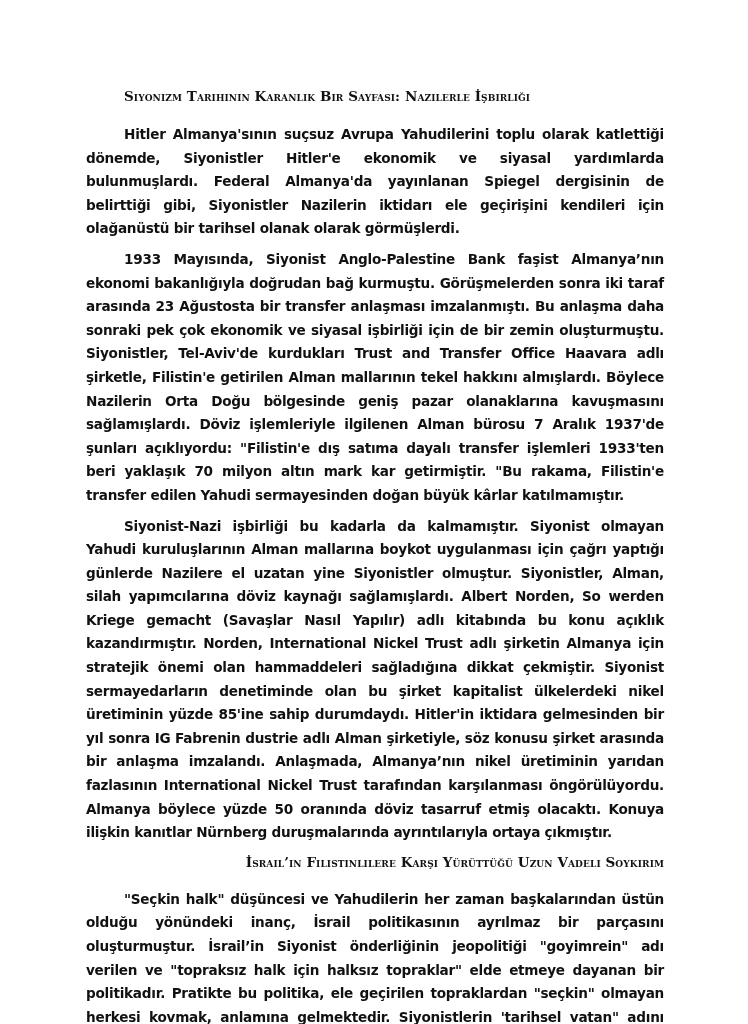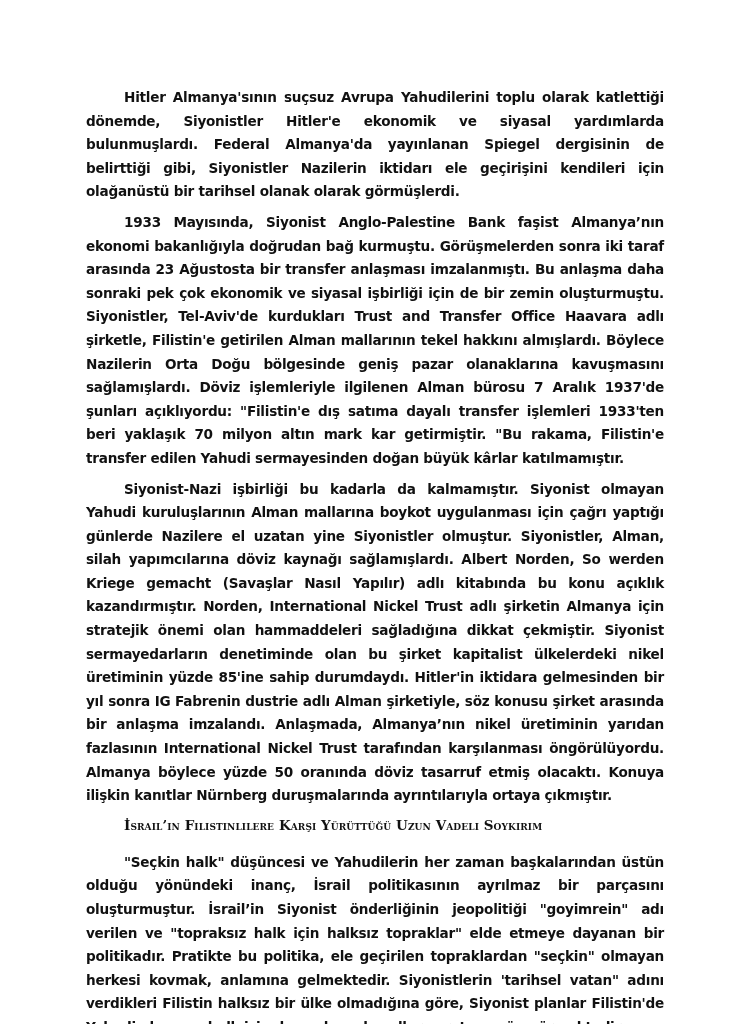--- a/index.html
+++ b/index.html
@@ -9,26 +9,27 @@
     font-family: "DejaVu Sans", sans-serif;
     font-size: 13.6px; line-height: 23.6px; color: #111;
     letter-spacing: -0.25px;
   }
   .heading {
     font-family: "DejaVu Serif", serif;
     font-weight: bold; font-variant: small-caps;
     font-size: 13.5px; line-height: 20px; margin: 0 0 17px 38px;
     letter-spacing: 0.1px;
   }
-  .heading.second { margin-top: 4px; margin-bottom: 16px; }
+  .heading.second { margin-top: 4px; margin-bottom: 16px; text-align: right; }
   p { margin: 0 0 7px 0; text-align: justify; text-indent: 38px; font-weight: bold; }
 </style>
 </head>
 <body>
 
 <div class="page">
+  <div class="heading">Siyonizm Tarihinin Karanlık Bir Sayfası: Nazilerle İşbirliği</div>
   <p>Hitler Almanya'sının suçsuz Avrupa Yahudilerini toplu olarak katlettiği dönemde, Siyonistler Hitler'e ekonomik ve siyasal yardımlarda bulunmuşlardı. Federal Almanya'da yayınlanan Spiegel dergisinin de belirttiği gibi, Siyonistler Nazilerin iktidarı ele geçirişini kendileri için olağanüstü bir tarihsel olanak olarak görmüşlerdi.</p>
   <p>1933 Mayısında, Siyonist Anglo-Palestine Bank faşist Almanya’nın ekonomi bakanlığıyla doğrudan bağ kurmuştu. Görüşmelerden sonra iki taraf arasında 23 Ağustosta bir transfer anlaşması imzalanmıştı. Bu anlaşma daha sonraki pek çok ekonomik ve siyasal işbirliği için de bir zemin oluşturmuştu. Siyonistler, Tel-Aviv'de kurdukları Trust and Transfer Office Haavara adlı şirketle, Filistin'e getirilen Alman mallarının tekel hakkını almışlardı. Böylece Nazilerin Orta Doğu bölgesinde geniş pazar olanaklarına kavuşmasını sağlamışlardı. Döviz işlemleriyle ilgilenen Alman bürosu 7 Aralık 1937'de şunları açıklıyordu: "Filistin'e dış satıma dayalı transfer işlemleri 1933'ten beri yaklaşık 70 milyon altın mark kar getirmiştir. "Bu rakama, Filistin'e transfer edilen Yahudi sermayesinden doğan büyük kârlar katılmamıştır.</p>
   <p>Siyonist-Nazi işbirliği bu kadarla da kalmamıştır. Siyonist olmayan Yahudi kuruluşlarının Alman mallarına boykot uygulanması için çağrı yaptığı günlerde Nazilere el uzatan yine Siyonistler olmuştur. Siyonistler, Alman, silah yapımcılarına döviz kaynağı sağlamışlardı. Albert Norden, So werden Kriege gemacht (Savaşlar Nasıl Yapılır) adlı kitabında bu konu açıklık kazandırmıştır. Norden, International Nickel Trust adlı şirketin Almanya için stratejik önemi olan hammaddeleri sağladığına dikkat çekmiştir. Siyonist sermayedarların denetiminde olan bu şirket kapitalist ülkelerdeki nikel üretiminin yüzde 85'ine sahip durumdaydı. Hitler'in iktidara gelmesinden bir yıl sonra IG Fabrenin dustrie adlı Alman şirketiyle, söz konusu şirket arasında bir anlaşma imzalandı. Anlaşmada, Almanya’nın nikel üretiminin yarıdan fazlasının International Nickel Trust tarafından karşılanması öngörülüyordu. Almanya böylece yüzde 50 oranında döviz tasarruf etmiş olacaktı. Konuya ilişkin kanıtlar Nürnberg duruşmalarında ayrıntılarıyla ortaya çıkmıştır.</p>
   <div class="heading second">İsrail’in Filistinlilere Karşı Yürüttüğü Uzun Vadeli Soykırım</div>
   <p>"Seçkin halk" düşüncesi ve Yahudilerin her zaman başkalarından üstün olduğu yönündeki inanç, İsrail politikasının ayrılmaz bir parçasını oluşturmuştur. İsrail’in Siyonist önderliğinin jeopolitiği "goyimrein" adı verilen ve "topraksız halk için halksız topraklar" elde etmeye dayanan bir politikadır. Pratikte bu politika, ele geçirilen topraklardan "seçkin" olmayan herkesi kovmak, anlamına gelmektedir. Siyonistlerin 'tarihsel vatan" adını verdikleri Filistin halksız bir ülke olmadığına göre, Siyonist planlar Filistin'de Yahudi olmayan halk için dayanılmaz koşullar yaratmayı ön görmektedir.</p>
   <p>Tanınmış İngiliz tarihçisi Arnold Toynbee de, Montreal’de Mc Gill Üniversitesinde vermiş olduğu konferansta bu gerçeğe işaret etmiştir, Toynbee, uluslararası hukuk açısından, Yahudilerin Filistinli Araplara karşı davranışlarını, Nürnberg duruşmalarında</p>
 </div>
 
 </body></html>

